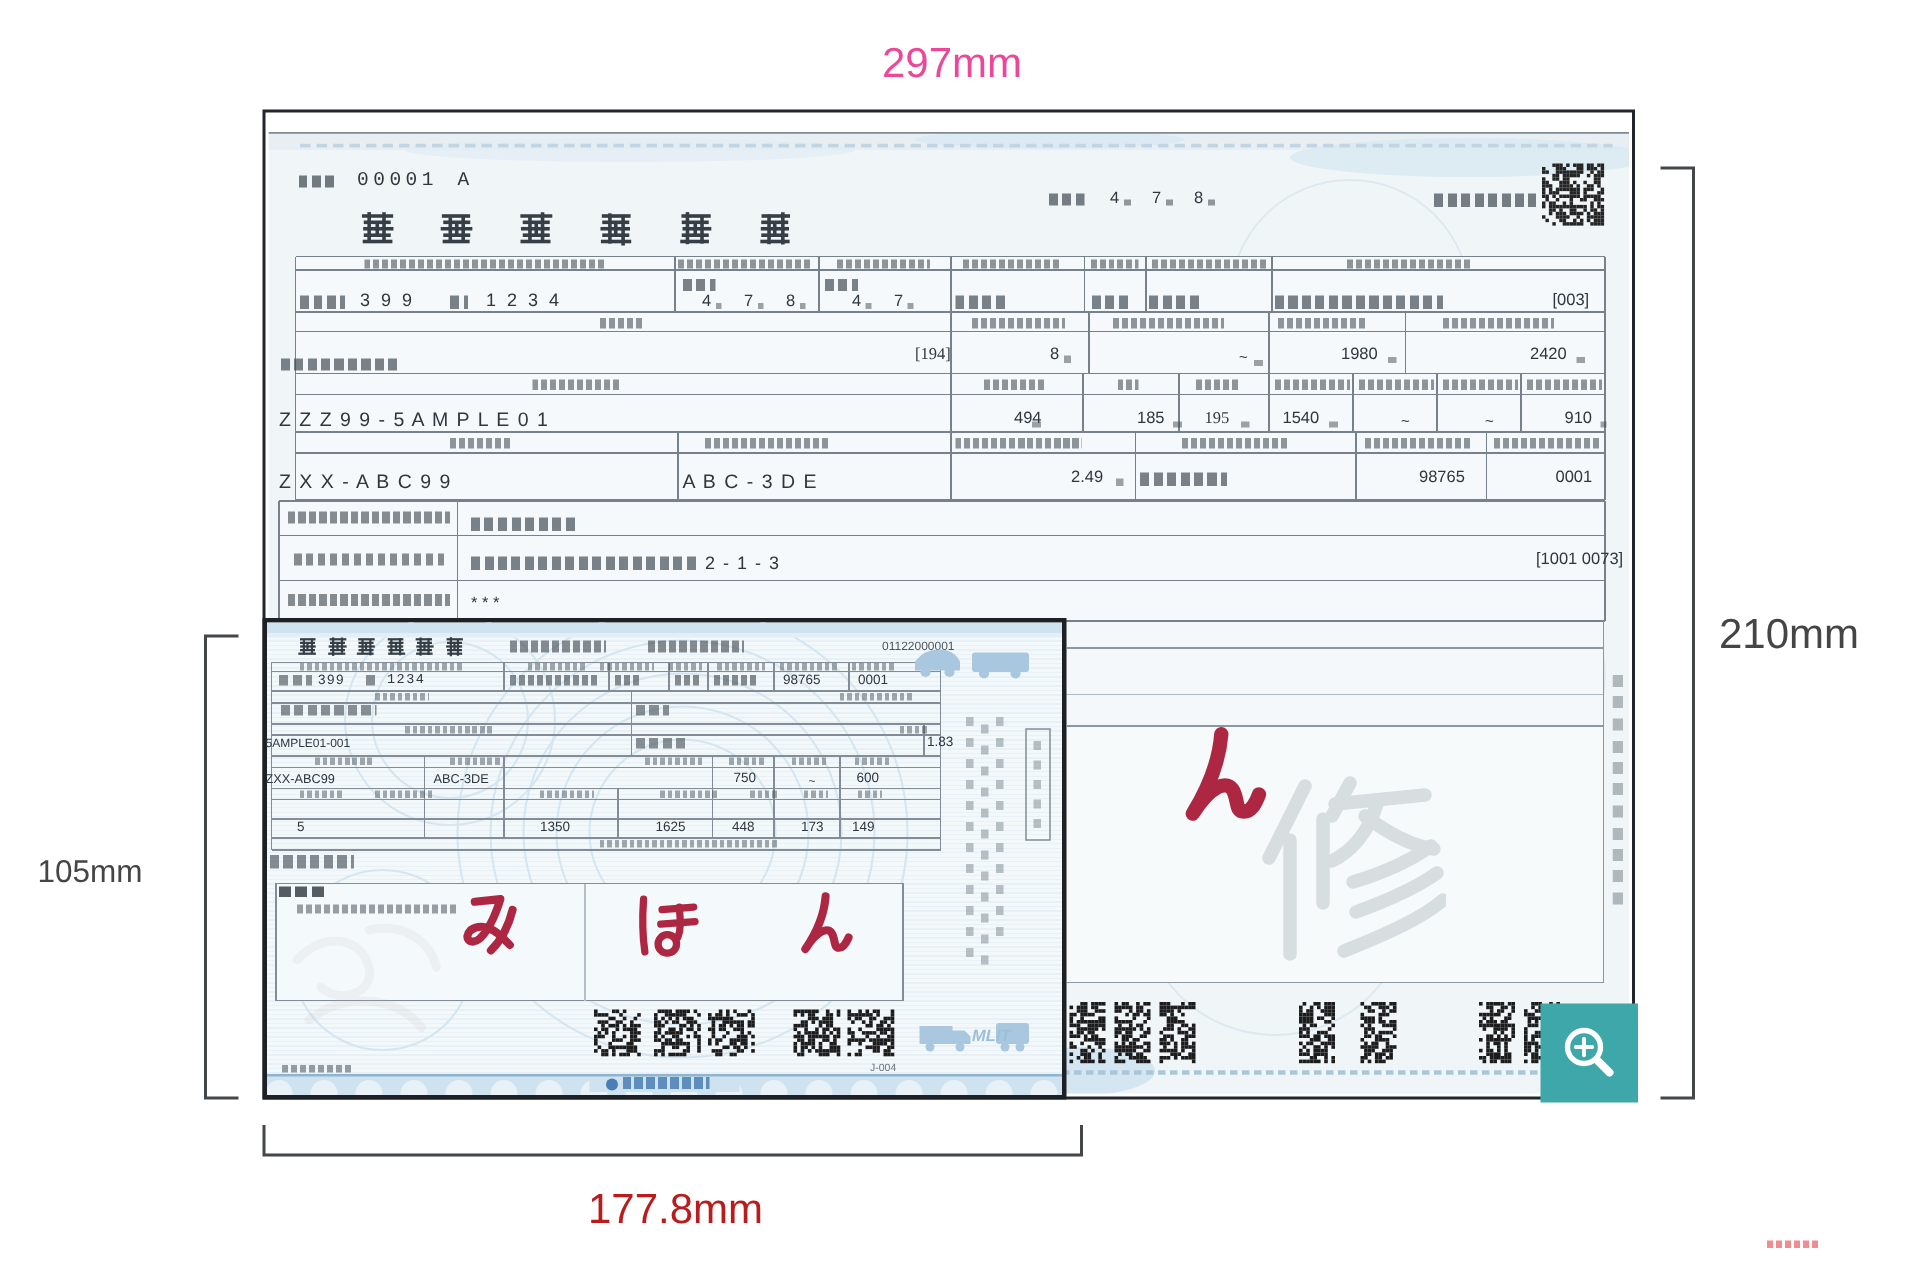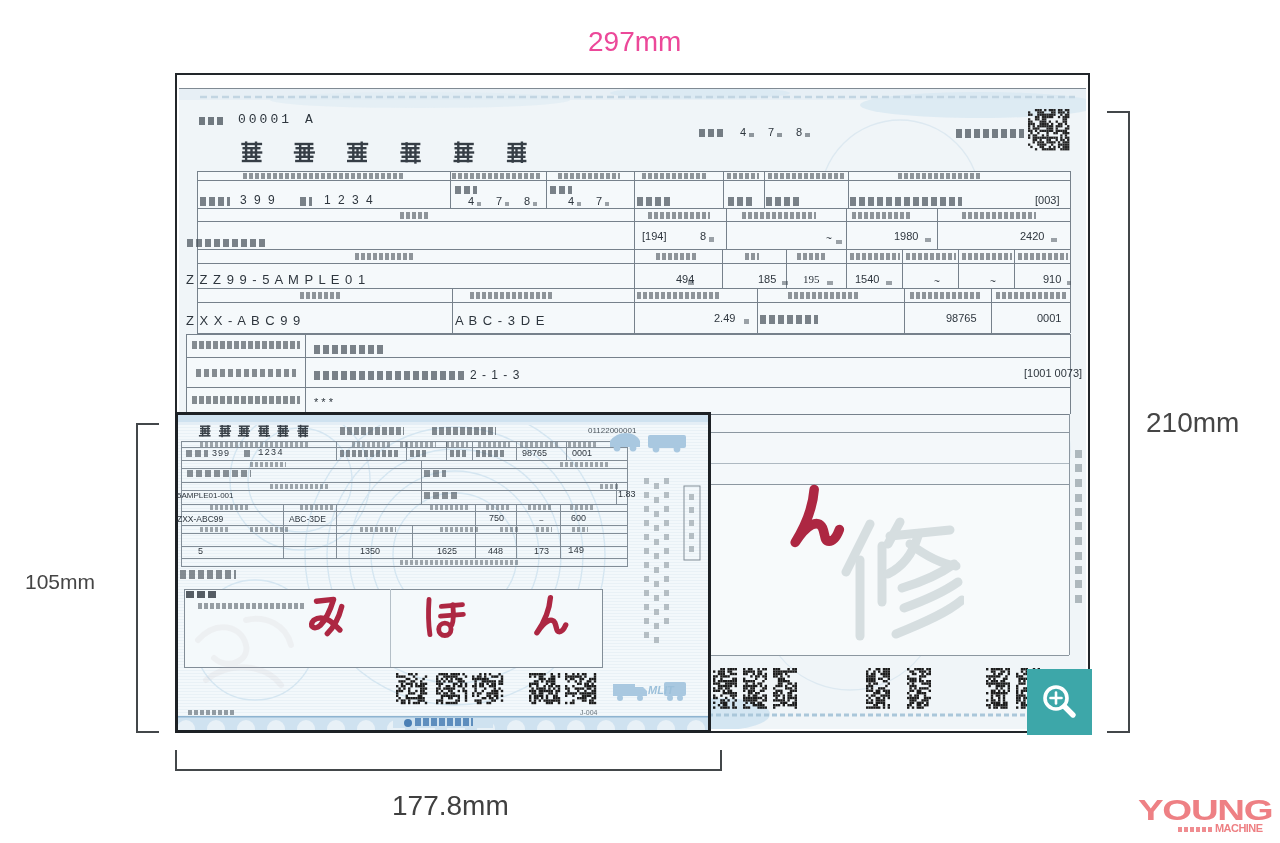--- a/index.html
+++ b/index.html
@@ -1,21 +1,21 @@
 <!DOCTYPE html>
 <html><head><meta charset="utf-8"><style>html,body{margin:0;padding:0;background:#fff;width:1280px;height:843px;overflow:hidden}*{box-sizing:border-box}.abs{position:absolute}</style></head><body>
 <div class="abs" style="left:0;top:0;width:1280px;height:843px;font-family:'Liberation Sans',sans-serif">
 
 <div style="position:absolute;left:588px;top:27px;font-family:'Liberation Sans',sans-serif;font-size:28px;line-height:30px;color:#ec4899;letter-spacing:0px;white-space:nowrap">297mm</div>
 
 <div style="position:absolute;left:1146px;top:408px;font-family:'Liberation Sans',sans-serif;font-size:28px;line-height:30px;color:#454545;letter-spacing:0px;white-space:nowrap">210mm</div>
 
 <div style="position:absolute;left:25px;top:567px;font-family:'Liberation Sans',sans-serif;font-size:21px;line-height:30px;color:#454545;letter-spacing:0px;white-space:nowrap">105mm</div>
 
-<div style="position:absolute;left:392px;top:791px;font-family:'Liberation Sans',sans-serif;font-size:28px;line-height:30px;color:#404040;letter-spacing:0px;white-space:nowrap">177.8mm</div>
+<div style="position:absolute;left:392px;top:791px;font-family:'Liberation Sans',sans-serif;font-size:28px;line-height:30px;color:#b91c1c;letter-spacing:0px;white-space:nowrap">177.8mm</div>
 
 <svg class="abs" style="left:0;top:0" width="1280" height="843" viewBox="0 0 1280 843">
       <g stroke="#43474a" stroke-width="2" fill="none">
         <path d="M1107 112 L1129 112 L1129 732 L1107 732"></path>
         <path d="M159 424 L137 424 L137 732 L159 732"></path>
         <path d="M176 750 L176 770 L721 770 L721 750"></path>
       </g>
     </svg>
 
 <div class="abs" style="left:175px;top:73px;width:915px;height:660px;border:2px solid #22262a;background:#fff"></div>
@@ -211,21 +211,21 @@
 <div style="position:absolute;left:850px;top:197px;width:112px;height:9px;opacity:0.68;background:repeating-linear-gradient(90deg,#3f4952 0 6px,transparent 6px 9px)"></div>
 <div style="position:absolute;left:1035px;top:194px;font-family:'Liberation Sans',sans-serif;font-size:11px;line-height:13px;color:#2e363e;letter-spacing:0px;white-space:nowrap">[003]</div>
 
 <div style="position:absolute;left:400px;top:212px;width:30px;height:7px;opacity:0.55;background:repeating-linear-gradient(90deg,#39424a 0 4px,transparent 4px 6px)"></div>
 <div style="position:absolute;left:648px;top:212px;width:62px;height:7px;opacity:0.55;background:repeating-linear-gradient(90deg,#39424a 0 4px,transparent 4px 6px)"></div>
 <div style="position:absolute;left:742px;top:212px;width:74px;height:7px;opacity:0.55;background:repeating-linear-gradient(90deg,#39424a 0 4px,transparent 4px 6px)"></div>
 <div style="position:absolute;left:852px;top:212px;width:60px;height:7px;opacity:0.55;background:repeating-linear-gradient(90deg,#39424a 0 4px,transparent 4px 6px)"></div>
 <div style="position:absolute;left:962px;top:212px;width:74px;height:7px;opacity:0.55;background:repeating-linear-gradient(90deg,#39424a 0 4px,transparent 4px 6px)"></div>
 
 <div style="position:absolute;left:187px;top:239px;width:78px;height:8px;opacity:0.68;background:repeating-linear-gradient(90deg,#3f4952 0 6px,transparent 6px 9px)"></div>
-<div style="position:absolute;left:642px;top:230px;font-family:Liberation Sans, sans-serif;font-size:11px;line-height:13px;color:#2e363e;letter-spacing:0px;white-space:nowrap">[194]</div>
+<div style="position:absolute;left:610px;top:230px;font-family:Liberation Serif, serif;font-size:11px;line-height:13px;color:#2e363e;letter-spacing:0px;white-space:nowrap">[194]</div>
 <div style="position:absolute;left:700px;top:230px;font-family:'Liberation Sans',sans-serif;font-size:11px;line-height:13px;color:#2e363e;letter-spacing:0px;white-space:nowrap">8</div>
 <div style="position:absolute;left:709px;top:237px;width:5px;height:5px;opacity:0.5;background:repeating-linear-gradient(90deg,#3f4952 0 6px,transparent 6px 9px)"></div>
 <div style="position:absolute;left:826px;top:233px;font-family:'Liberation Sans',sans-serif;font-size:10px;line-height:12px;color:#2e363e;letter-spacing:0px;white-space:nowrap">~</div>
 <div style="position:absolute;left:836px;top:240px;width:6px;height:4px;opacity:0.5;background:repeating-linear-gradient(90deg,#3f4952 0 6px,transparent 6px 9px)"></div>
 <div style="position:absolute;left:894px;top:230px;font-family:'Liberation Sans',sans-serif;font-size:11px;line-height:13px;color:#2e363e;letter-spacing:0px;white-space:nowrap">1980</div>
 <div style="position:absolute;left:925px;top:238px;width:6px;height:4px;opacity:0.5;background:repeating-linear-gradient(90deg,#3f4952 0 6px,transparent 6px 9px)"></div>
 <div style="position:absolute;left:1020px;top:230px;font-family:'Liberation Sans',sans-serif;font-size:11px;line-height:13px;color:#2e363e;letter-spacing:0px;white-space:nowrap">2420</div>
 <div style="position:absolute;left:1051px;top:238px;width:6px;height:4px;opacity:0.5;background:repeating-linear-gradient(90deg,#3f4952 0 6px,transparent 6px 9px)"></div>
 
 <div style="position:absolute;left:355px;top:253px;width:58px;height:7px;opacity:0.55;background:repeating-linear-gradient(90deg,#39424a 0 4px,transparent 4px 6px)"></div>
@@ -1395,21 +1395,21 @@
 <div style="position:absolute;left:440px;top:527px;width:40px;height:4.5px;opacity:0.5;background:repeating-linear-gradient(90deg,#4a545c 0 3px,transparent 3px 5px)"></div>
 <div style="position:absolute;left:500px;top:527px;width:20px;height:4.5px;opacity:0.5;background:repeating-linear-gradient(90deg,#4a545c 0 3px,transparent 3px 5px)"></div>
 <div style="position:absolute;left:536px;top:527px;width:16px;height:4.5px;opacity:0.5;background:repeating-linear-gradient(90deg,#4a545c 0 3px,transparent 3px 5px)"></div>
 <div style="position:absolute;left:572px;top:527px;width:16px;height:4.5px;opacity:0.5;background:repeating-linear-gradient(90deg,#4a545c 0 3px,transparent 3px 5px)"></div>
 
 <div style="position:absolute;left:198px;top:546px;font-family:'Liberation Sans',sans-serif;font-size:9px;line-height:11px;color:#2e363e;letter-spacing:0px;white-space:nowrap">5</div>
 <div style="position:absolute;left:360px;top:546px;font-family:'Liberation Sans',sans-serif;font-size:9px;line-height:11px;color:#2e363e;letter-spacing:0px;white-space:nowrap">1350</div>
 <div style="position:absolute;left:437px;top:546px;font-family:'Liberation Sans',sans-serif;font-size:9px;line-height:11px;color:#2e363e;letter-spacing:0px;white-space:nowrap">1625</div>
 <div style="position:absolute;left:488px;top:546px;font-family:'Liberation Sans',sans-serif;font-size:9px;line-height:11px;color:#2e363e;letter-spacing:0px;white-space:nowrap">448</div>
 <div style="position:absolute;left:534px;top:546px;font-family:'Liberation Sans',sans-serif;font-size:9px;line-height:11px;color:#2e363e;letter-spacing:0px;white-space:nowrap">173</div>
-<div style="position:absolute;left:568px;top:546px;font-family:Liberation Mono, monospace;font-size:9px;line-height:11px;color:#2e363e;letter-spacing:0px;white-space:nowrap">149</div>
+<div style="position:absolute;left:568px;top:546px;font-family:Liberation Sans, sans-serif;font-size:9px;line-height:11px;color:#2e363e;letter-spacing:0px;white-space:nowrap">149</div>
 <div style="position:absolute;left:400px;top:560px;width:120px;height:4.5px;opacity:0.5;background:repeating-linear-gradient(90deg,#4a545c 0 3px,transparent 3px 5px)"></div>
 
 <div style="position:absolute;left:180px;top:570px;width:56px;height:9px;opacity:0.62;background:repeating-linear-gradient(90deg,#3f4952 0 6px,transparent 6px 9px)"></div>
 
 <svg class="abs" style="left:186px;top:600px" width="120" height="110" viewBox="0 0 120 110">
       <g fill="none" stroke="#c2b4b8" stroke-width="6" opacity="0.12" stroke-linecap="round">
         <path d="M12,40 C30,20 55,25 60,45 C64,62 40,70 28,58"></path>
         <path d="M20,80 C45,60 80,65 95,85"></path>
         <path d="M60,20 C80,15 100,25 105,45"></path>
       </g>
@@ -1994,17 +1994,13 @@
 
 <svg class="abs" style="left:1039px;top:681px" width="40" height="40" viewBox="0 0 40 40">
       <g stroke="#fff" fill="none" stroke-linecap="round">
         <circle cx="17" cy="17" r="11" stroke-width="3.6"></circle>
         <line x1="17" y1="11.5" x2="17" y2="22.5" stroke-width="2.6"></line>
         <line x1="11.5" y1="17" x2="22.5" y2="17" stroke-width="2.6"></line>
         <line x1="25.5" y1="25.5" x2="34" y2="34" stroke-width="5.4"></line>
       </g>
     </svg>
 
-<div class="abs" style="left:1136px;top:795px;width:144px;height:48px;overflow:hidden">
-      <div style="position:absolute;left:2px;top:-2px;font-family:'Liberation Sans';font-weight:bold;font-size:30px;color:#ee8084;transform:scaleX(1.28);transform-origin:left top;letter-spacing:-1px">YOUNG</div>
-      <div style="position:absolute;left:79px;top:28px;font-family:'Liberation Sans';font-weight:bold;font-size:10px;color:#ee8084;transform:scaleX(1.1);transform-origin:left top;letter-spacing:-0.5px">MACHINE</div>
-    </div>
 <div style="position:absolute;left:1178px;top:827px;width:36px;height:5px;opacity:0.9;background:repeating-linear-gradient(90deg,#ee8084 0 4px,transparent 4px 6px)"></div>
 </div>
 </body></html>

